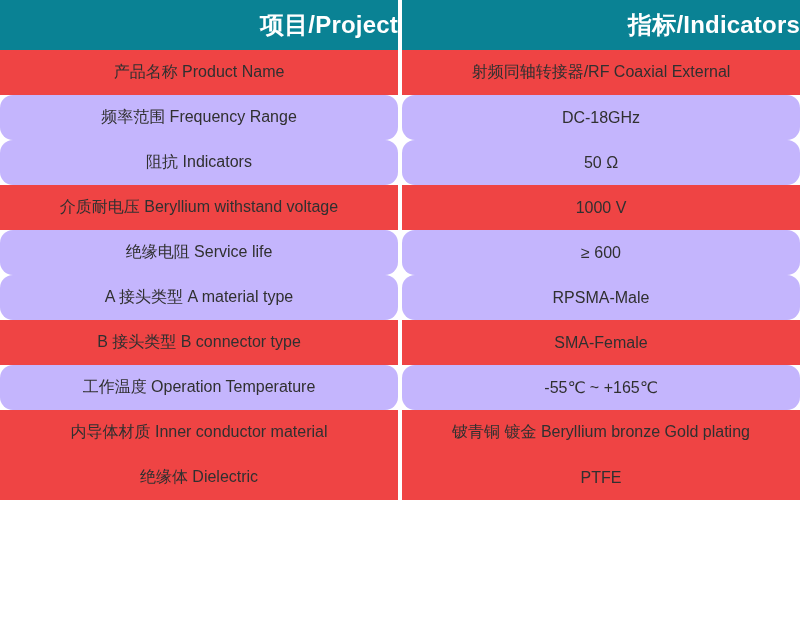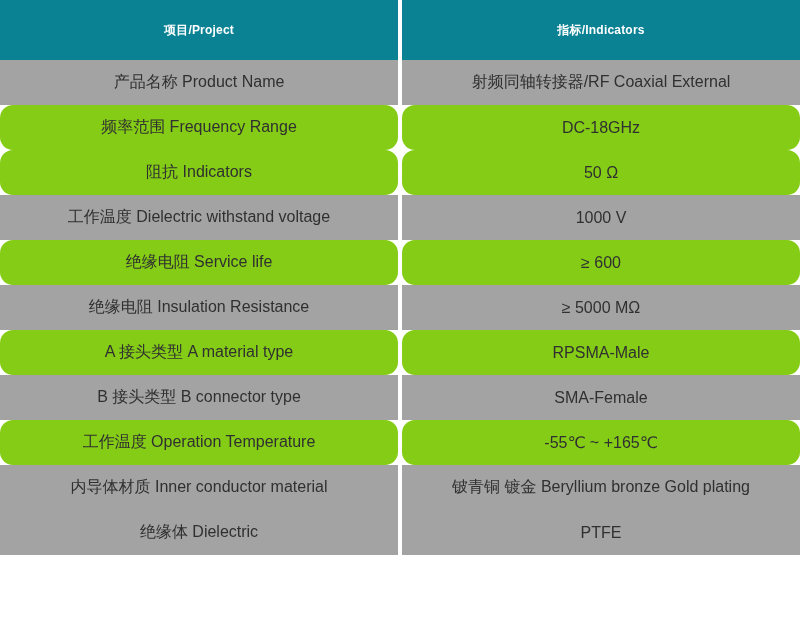--- a/index.html
+++ b/index.html
@@ -21,26 +21,26 @@
     border-spacing: 0;
     table-layout: fixed;
   }
 
   .spec-table col.col-project { width: 398px; }
   .spec-table col.col-gap     { width: 4px;   }
   .spec-table col.col-ind     { width: 398px; }
 
   
   .spec-header th {
-    height: 60px;
+    height: 50px;
     padding: 0;
     color: #ffffff;
-    font-size: 12px;
+    font-size: 24px;
     font-weight: bold;
-    text-align: center;
+    text-align: right;
     vertical-align: middle;
     letter-spacing: 0.2px;
   }
   .spec-header th.hcell {
     background: #0a8294;
   }
   .spec-header th.gap,
   .spec-table td.gap {
     background: #ffffff;
     padding: 0;
@@ -50,25 +50,25 @@
   .spec-table tbody td {
     height: 45px;
     padding: 0 10px;
     font-size: 16px;
     color: #303030;
     text-align: center;
     vertical-align: middle;
     white-space: nowrap;
   }
   .spec-table tbody tr.row-tint td.cell {
-    background: #84cc16;
+    background: #c4b5fd;
     border-radius: 13px;
   }
   .spec-table tbody tr.row-plain td.cell {
-    background: #a3a3a3;
+    background: #ef4444;
   }
   .spec-table tbody td.gap {
     background: #ffffff;
   }
 </style>
 </head>
 <body>
 
 <table class="spec-table">
   <colgroup>
@@ -93,33 +93,28 @@
         <td class="cell">频率范围 Frequency Range</td>
         <td class="gap"></td>
         <td class="cell">DC-18GHz</td>
       </tr>
       <tr class="row-tint">
         <td class="cell">阻抗 Indicators</td>
         <td class="gap"></td>
         <td class="cell">50 Ω</td>
       </tr>
       <tr class="row-plain">
-        <td class="cell">工作温度 Dielectric withstand voltage</td>
+        <td class="cell">介质耐电压 Beryllium withstand voltage</td>
         <td class="gap"></td>
         <td class="cell">1000 V</td>
       </tr>
       <tr class="row-tint">
         <td class="cell">绝缘电阻 Service life</td>
         <td class="gap"></td>
         <td class="cell">≥ 600</td>
-      </tr>
-      <tr class="row-plain">
-        <td class="cell">绝缘电阻 Insulation Resistance</td>
-        <td class="gap"></td>
-        <td class="cell">≥ 5000 MΩ</td>
       </tr>
       <tr class="row-tint">
         <td class="cell">A 接头类型 A material type</td>
         <td class="gap"></td>
         <td class="cell">RPSMA-Male</td>
       </tr>
       <tr class="row-plain">
         <td class="cell">B 接头类型 B connector type</td>
         <td class="gap"></td>
         <td class="cell">SMA-Female</td>

